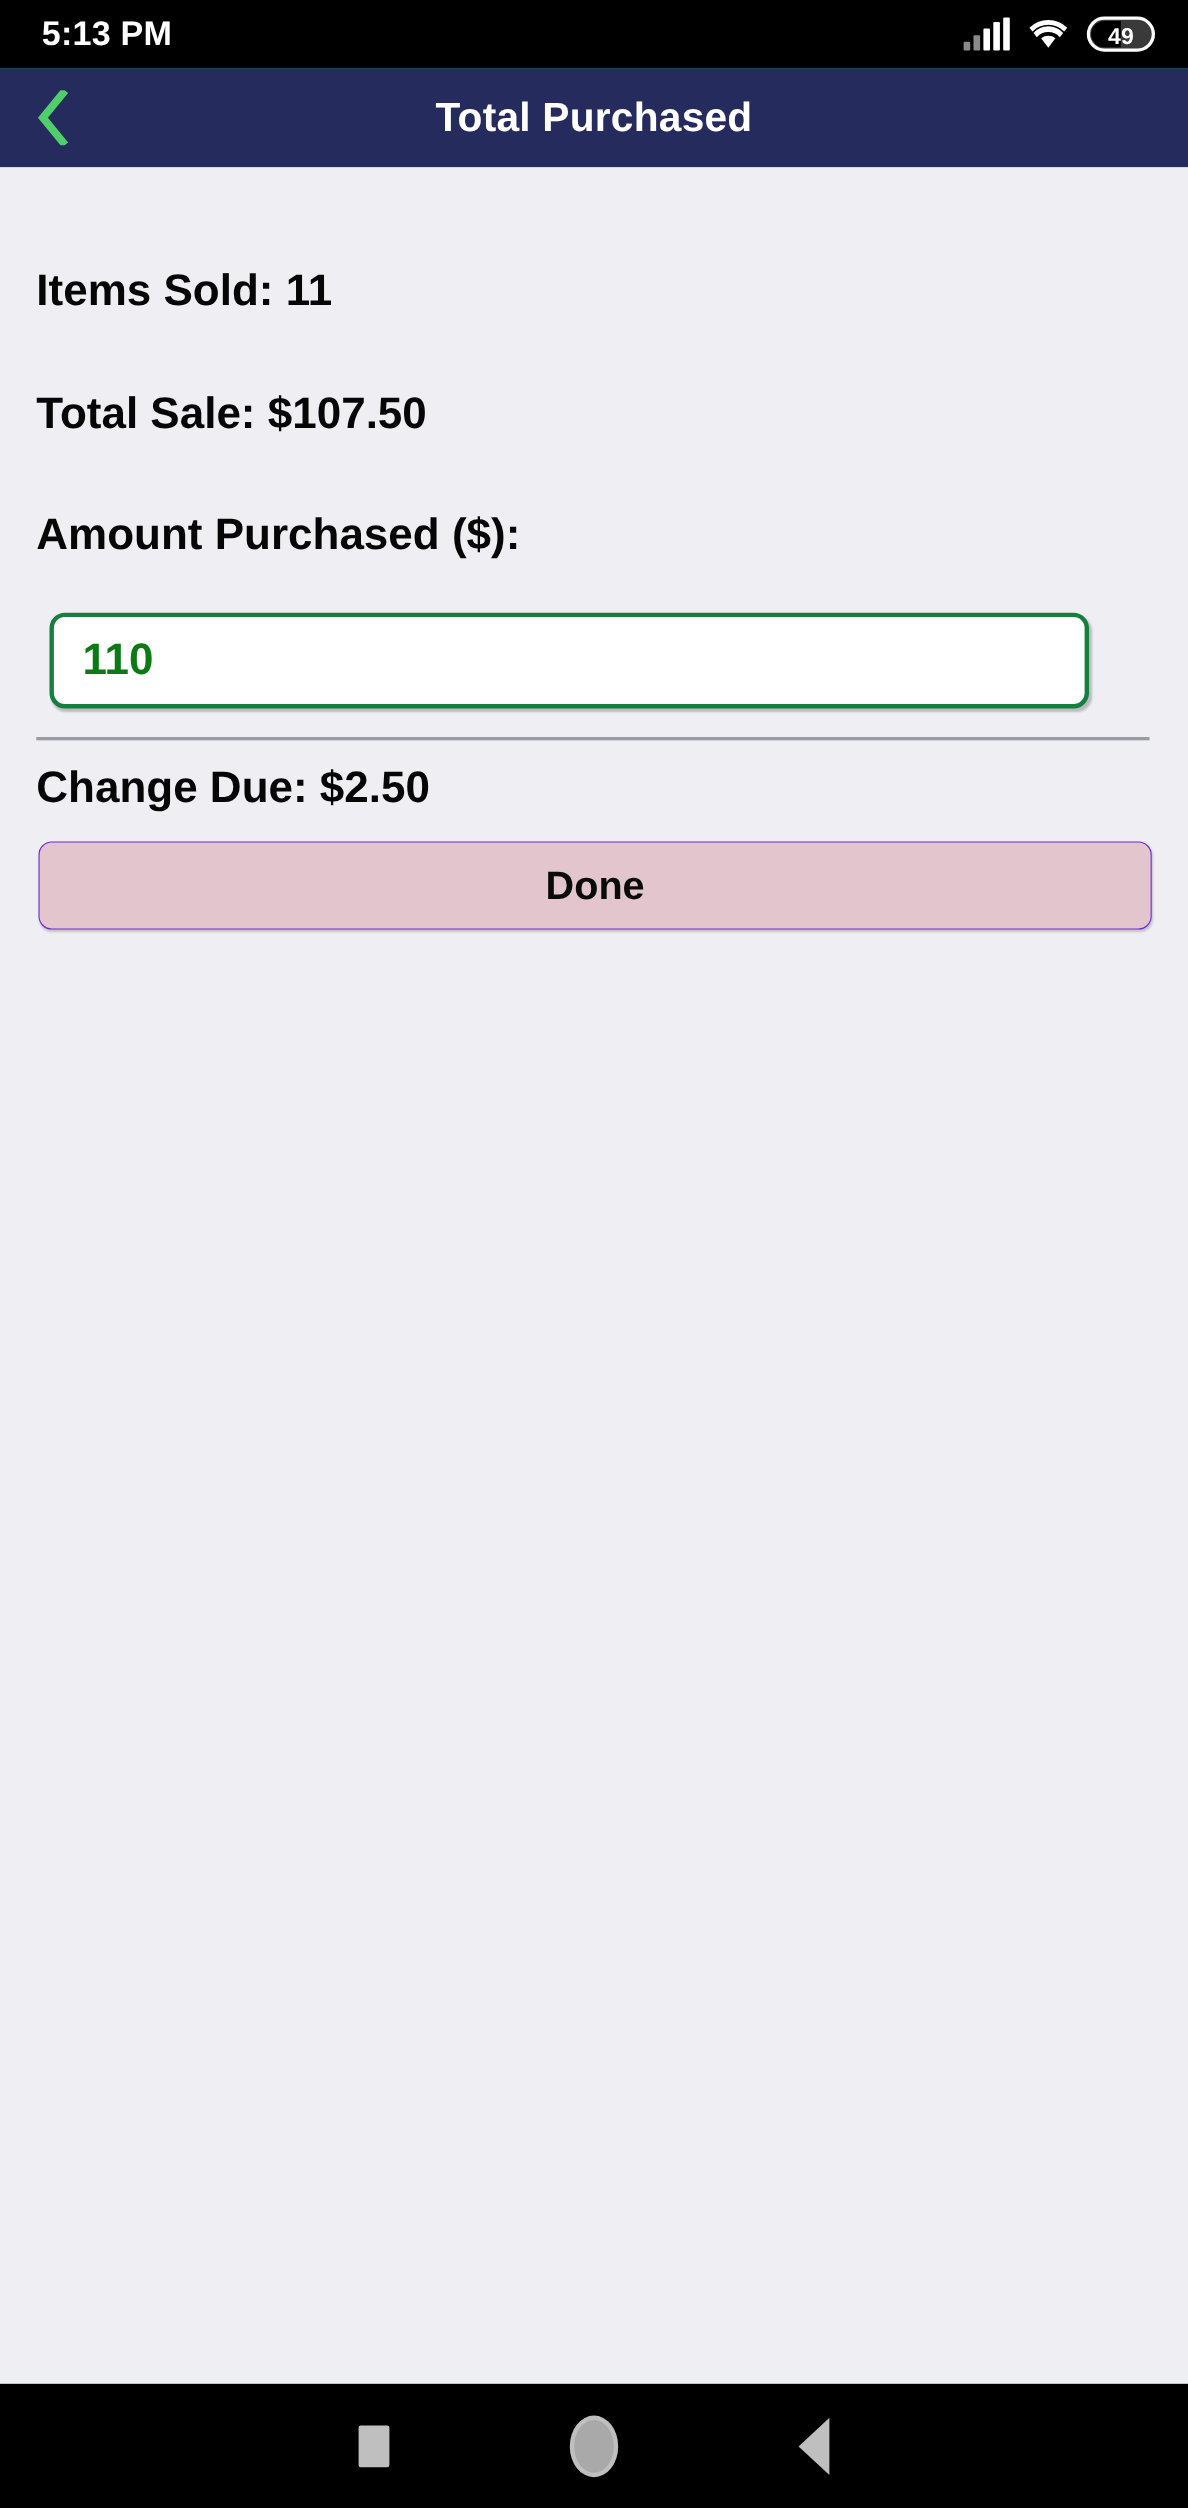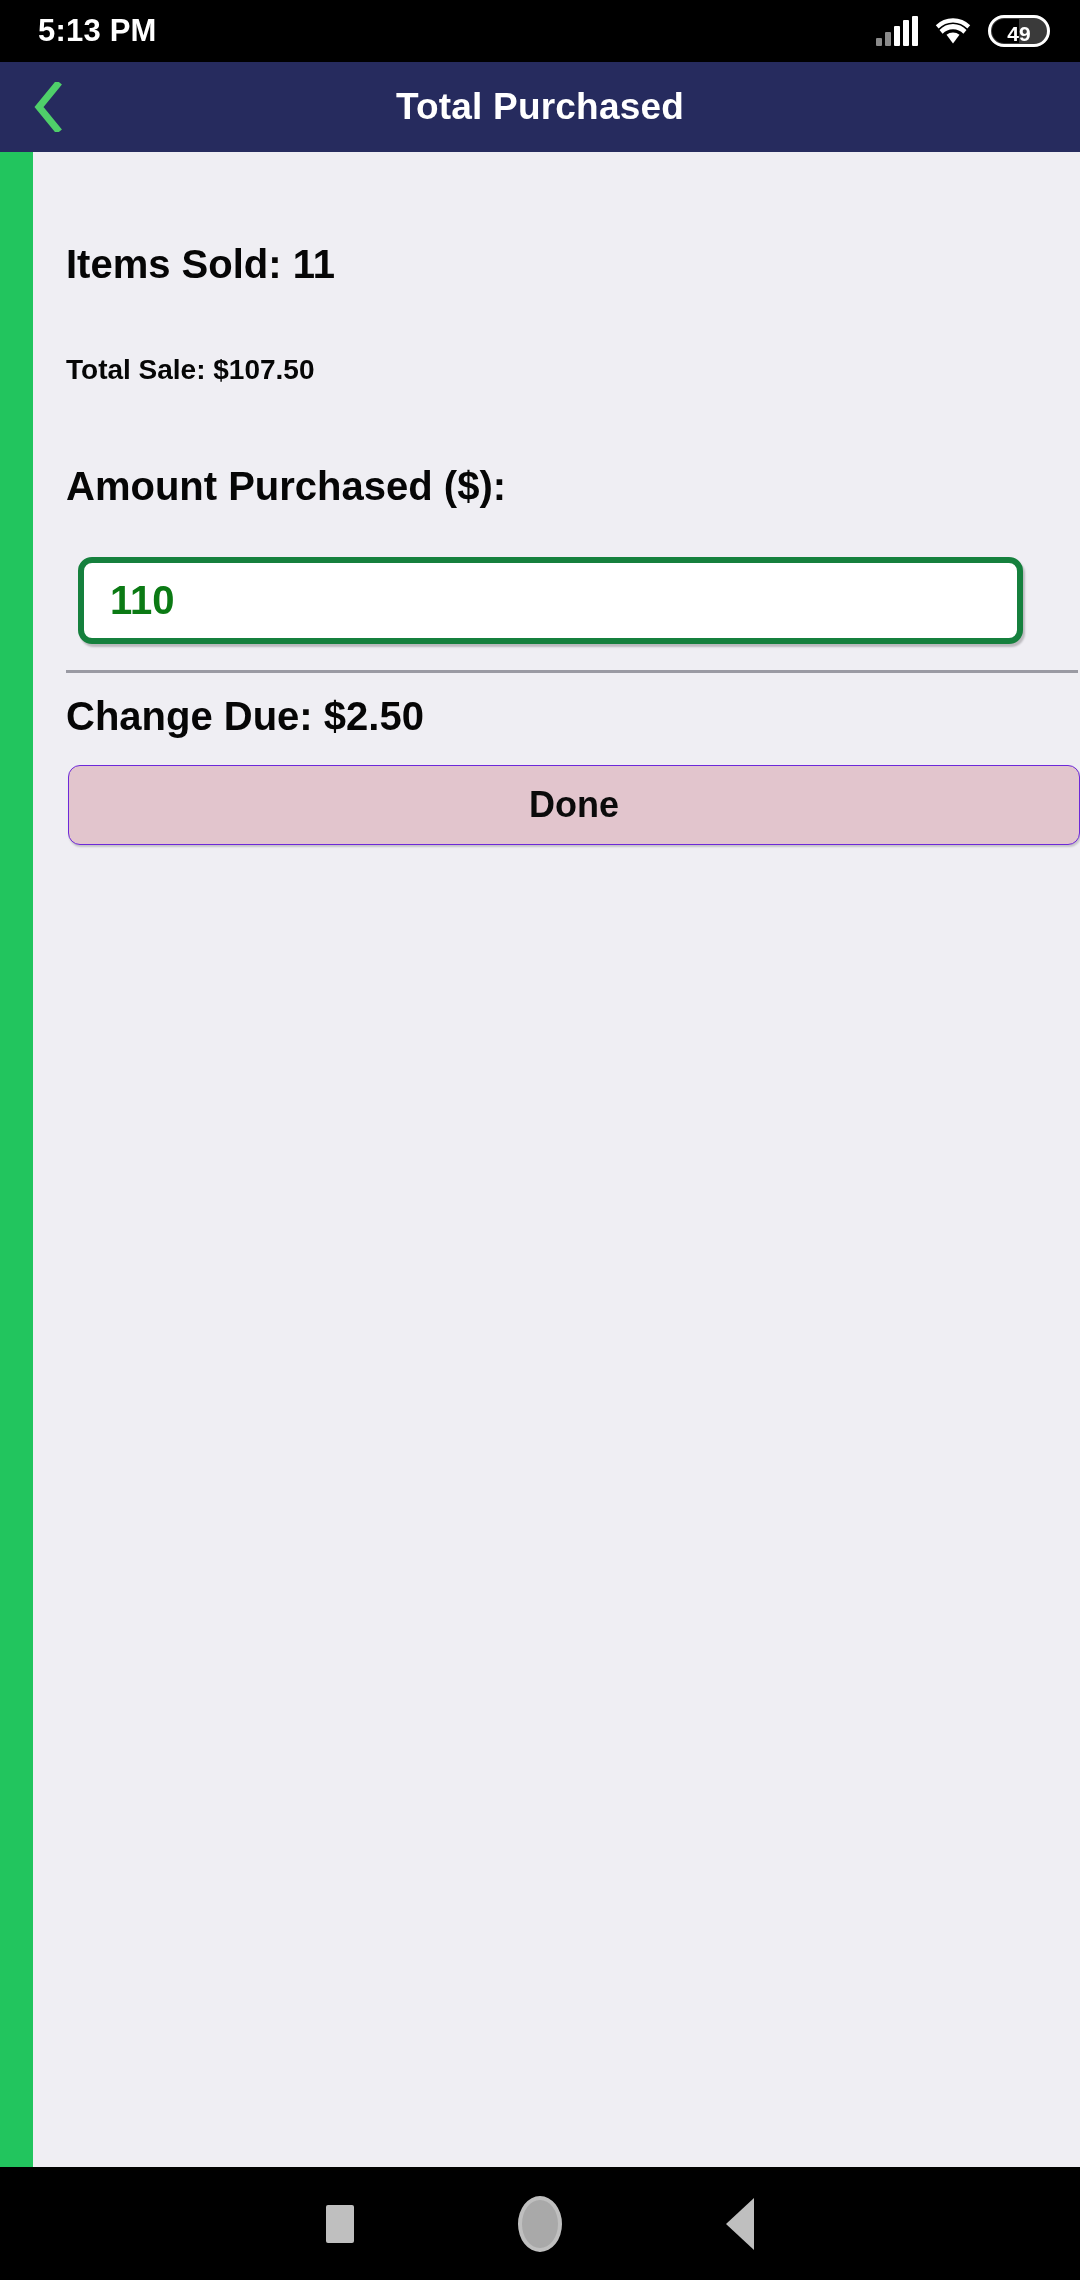--- a/index.html
+++ b/index.html
@@ -119,37 +119,36 @@
     font-weight: bold;
     letter-spacing: 0.2px;
   }
 
   
   .content {
     flex: 1 1 auto;
     background: #EFEEF3;
     padding: 0 33px;
     position: relative;
-    margin-left: 33px;
   }
 
   .line-items-sold {
     position: absolute;
     left: 33px;
     top: 90px;
     font-size: 40px;
     font-weight: bold;
     color: #060606;
     white-space: nowrap;
   }
   .line-total-sale {
     position: absolute;
     left: 33px;
     top: 202px;
-    font-size: 28px;
+    font-size: 40px;
     font-weight: bold;
     color: #060606;
     white-space: nowrap;
   }
   .field-label {
     position: absolute;
     left: 33px;
     top: 312px;
     font-size: 40px;
     font-weight: bold;
@@ -157,21 +156,21 @@
     white-space: nowrap;
   }
 
   .amount-input {
     position: absolute;
     left: 45px;
     top: 405px;
     width: 945px;
     height: 87px;
     background: #FFFFFF;
-    border: 6px solid #15803d;
+    border: 4px solid #15803d;
     border-radius: 14px;
     box-shadow: 2px 3px 2px rgba(0,0,0,0.22);
     font-family: "Liberation Sans", sans-serif;
     font-size: 40px;
     font-weight: bold;
     color: #0B7A14;
     padding: 0 26px;
     outline: none;
   }
 

